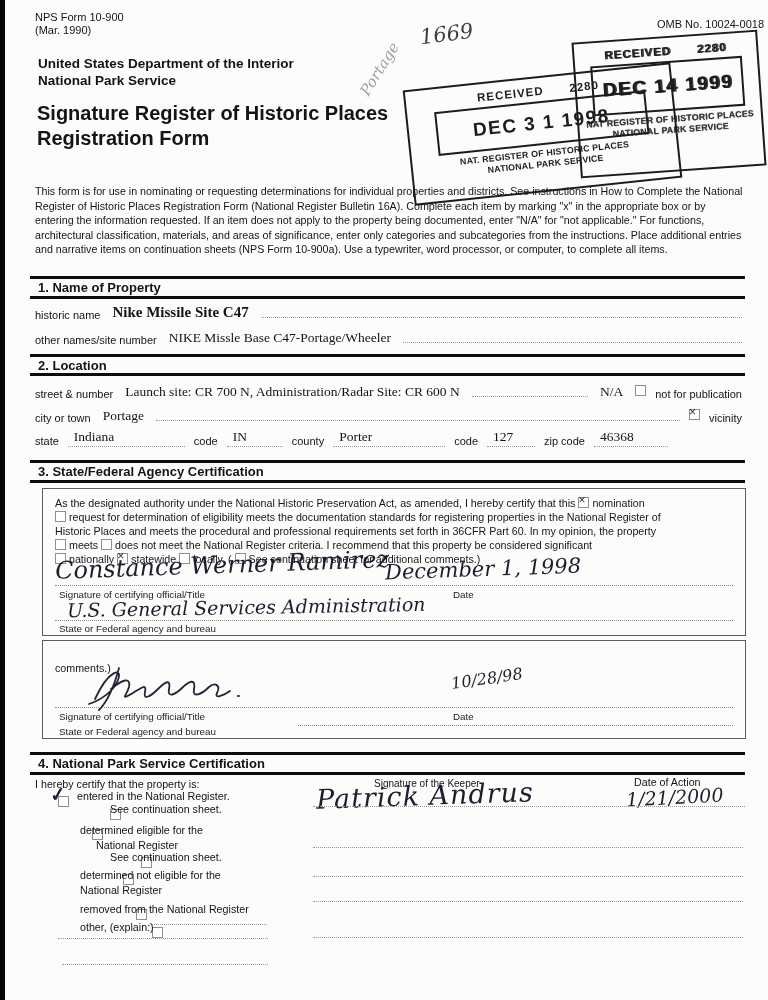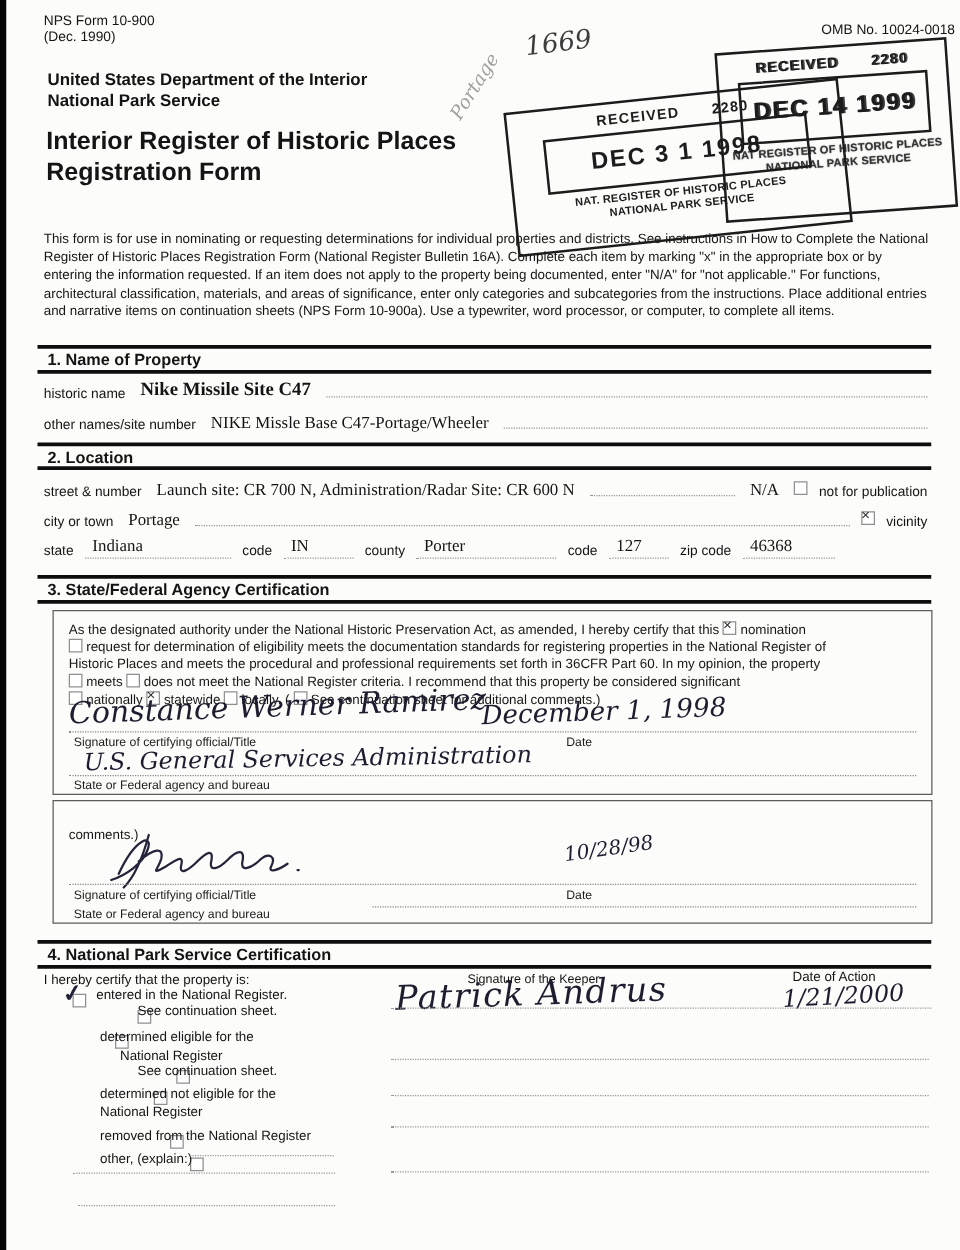--- a/index.html
+++ b/index.html
@@ -44,30 +44,30 @@
   .bigcheck{position:absolute;font-size:19px;font-weight:bold;color:#20203a;transform:rotate(-8deg);}
 </style>
 </head>
 <body>
 
 <div class="page">
   <div class="scan-edge"></div>
 
   
   <div class="abs lbl11" style="left:35px;top:11px;">NPS Form 10-900</div>
-  <div class="abs lbl11" style="left:35px;top:24px;">(Dec. 1990)</div>
+  <div class="abs lbl11" style="left:35px;top:24px;">(Mar. 1990)</div>
   <div class="abs lbl11" style="left:643px;top:18px;margin-left:14px;">OMB No. 10024-0018</div>
 
   
   <div class="abs b" style="left:38px;top:55px;font-size:13.5px;line-height:17px;">
     <div>United States Department of the Interior</div>
     <div>National Park Service</div>
   </div>
   <div class="abs b" style="left:37px;top:101px;font-size:20px;line-height:25px;">
-    <div>Interior Register of Historic Places</div>
+    <div>Signature Register of Historic Places</div>
     <div>Registration Form</div>
   </div>
 
   
   <div class="abs hand" style="left:420px;top:22px;font-size:21px;transform:rotate(-7deg);color:#3d3d3d;">1669</div>
   <div class="abs hand" style="left:350px;top:60px;font-size:15px;color:#909090;transform:rotate(-58deg);opacity:.85;">Portage</div>
 
   
   <div class="stamp" id="stamp2">
     <div class="recv">

